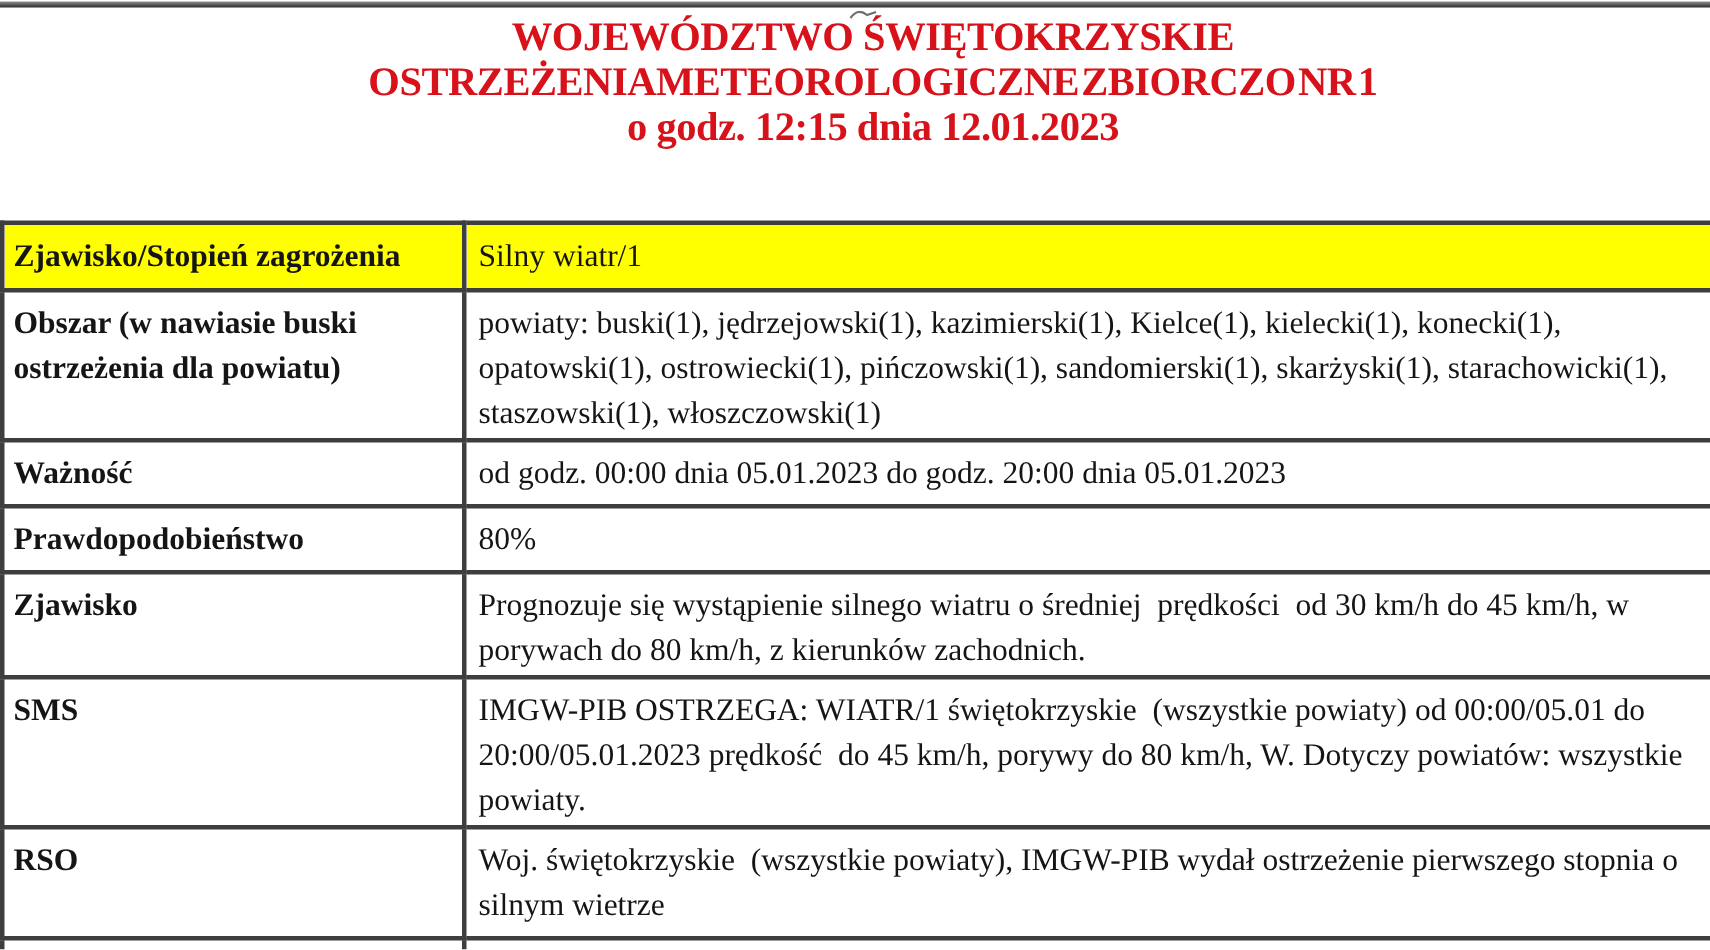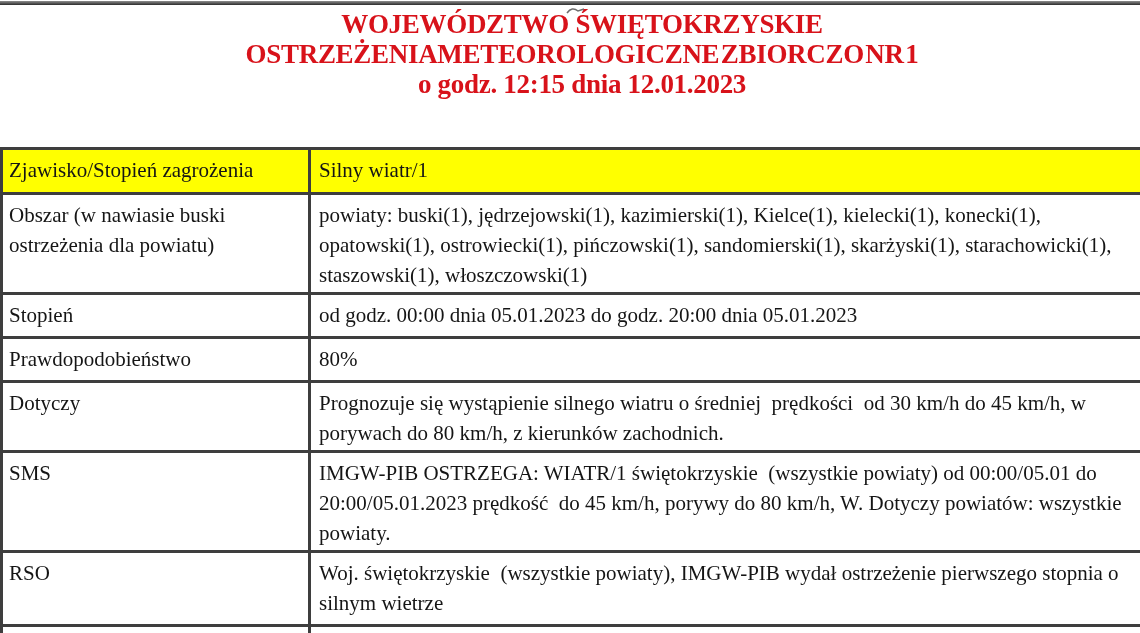--- a/index.html
+++ b/index.html
@@ -41,21 +41,21 @@
   table.warn th, table.warn td{
     border:3px solid #3e3e3e;
     vertical-align:top;
     padding:5px 8px 2px 8px;
     text-align:left;
     white-space:pre-wrap;
     overflow:hidden;
   }
   table.warn th{
     width:291px;
-    font-weight:normal;
+    font-weight:bold;
     padding-left:6px;
   }
   tr.hl th, tr.hl td{background:#ffff00;}
   tr.r1{height:45px;}
   tr.r2{height:95px;}
   tr.r3{height:44px;}
   tr.r4{height:44px;}
   tr.r5{height:63px;}
   tr.r6{height:95px;}
   tr.r7{height:74px;}
@@ -83,29 +83,29 @@
     <tbody>
       <tr class="hl r1">
         <th>Zjawisko/Stopień zagrożenia</th>
         <td>Silny wiatr/1</td>
       </tr>
       <tr class="r2">
         <th>Obszar (w nawiasie buski ostrzeżenia dla powiatu)</th>
         <td>powiaty: buski(1), jędrzejowski(1), kazimierski(1), Kielce(1), kielecki(1), konecki(1), opatowski(1), ostrowiecki(1), pińczowski(1), sandomierski(1), skarżyski(1), starachowicki(1), staszowski(1), włoszczowski(1)</td>
       </tr>
       <tr class="r3">
-        <th>Stopień</th>
+        <th>Ważność</th>
         <td>od godz. 00:00 dnia 05.01.2023 do godz. 20:00 dnia 05.01.2023</td>
       </tr>
       <tr class="r4">
         <th>Prawdopodobieństwo</th>
         <td>80%</td>
       </tr>
       <tr class="r5">
-        <th>Dotyczy</th>
+        <th>Zjawisko</th>
         <td>Prognozuje się wystąpienie silnego wiatru o średniej  prędkości  od 30 km/h do 45 km/h, w porywach do 80 km/h, z kierunków zachodnich.</td>
       </tr>
       <tr class="r6">
         <th>SMS</th>
         <td>IMGW-PIB OSTRZEGA: WIATR/1 świętokrzyskie  (wszystkie powiaty) od 00:00/05.01 do 20:00/05.01.2023 prędkość  do 45 km/h, porywy do 80 km/h, W. Dotyczy powiatów: wszystkie powiaty.</td>
       </tr>
       <tr class="r7">
         <th>RSO</th>
         <td>Woj. świętokrzyskie  (wszystkie powiaty), IMGW-PIB wydał ostrzeżenie pierwszego stopnia o silnym wietrze</td>
       </tr>

